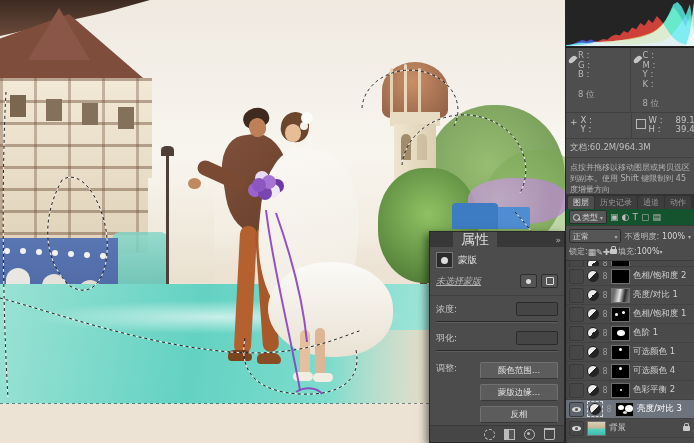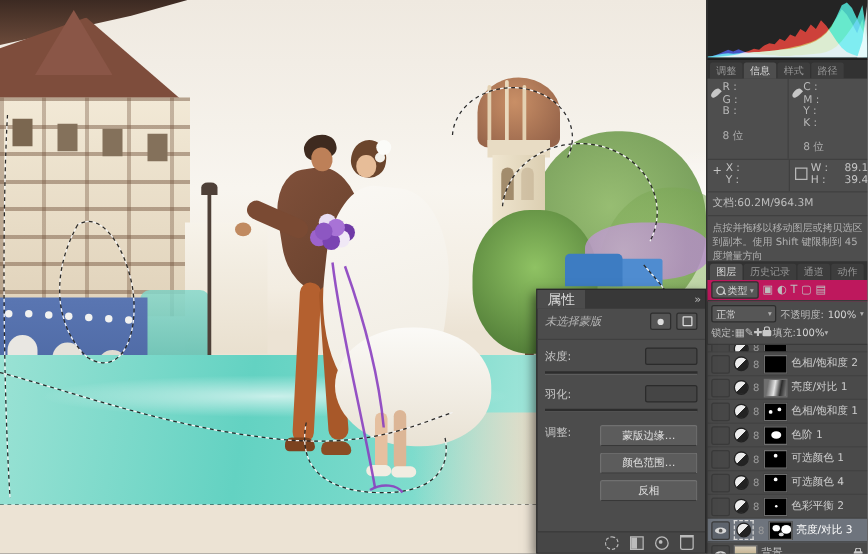--- a/index.html
+++ b/index.html
@@ -109,21 +109,21 @@
   .dropper{width:5px;height:9px;background:#c6c6c6;border-radius:50% 50% 50% 0;transform:rotate(-135deg);margin-top:4px;flex:none;}
   .coord-wrap{display:flex;border-bottom:1px solid #404040;}
   .coord-col{flex:1;padding:3px 4px;display:flex;gap:3px;line-height:9.5px;}
   .coord-col + .coord-col{border-left:1px solid #404040;}
   .cross{color:#c6c6c6;font-size:9px;margin-top:2px;}
   .wh-icon{width:8px;height:8px;border:1px solid #b8b8b8;margin-top:3px;flex:none;}
   .kv{display:flex;flex-direction:column;}
   .kv .pair{display:flex;justify-content:space-between;min-width:46px;gap:4px;}
   .doc-line{padding:3px 4px;border-bottom:1px solid #404040;color:#bdbdbd;}
   .hint{padding:4px 4px;font-size:8px;line-height:11px;color:#b2b2b2;}
-  .filter-row{height:16px;display:flex;align-items:center;gap:3px;padding:0 3px;background:#be185d;border-bottom:1px solid #3a3a3a;flex:none;}
+  .filter-row{height:16px;display:flex;align-items:center;gap:3px;padding:0 3px;background:#14532d;border-bottom:1px solid #3a3a3a;flex:none;}
   .kind-box{display:flex;align-items:center;gap:2px;background:#565656;border:1px solid #2d2d2d;border-radius:2px;height:12px;padding:0 3px;font-size:8px;color:#d0d0d0;}
   .mag{width:5px;height:5px;border:1px solid #cfcfcf;border-radius:50%;position:relative;}
   .mag::after{content:"";position:absolute;left:4px;top:4px;width:3px;height:1px;background:#cfcfcf;transform:rotate(45deg);}
   .f-ico{font-size:9px;color:#bdbdbd;line-height:12px;}
   .blend-row{display:flex;align-items:center;gap:3px;padding:3px 3px 1px;font-size:8px;flex:none;}
   .blend-sel{width:50px;height:12px;background:#565656;border:1px solid #2d2d2d;border-radius:2px;display:flex;align-items:center;justify-content:space-between;padding:0 3px;color:#d6d6d6;}
   .caret{font-size:6px;color:#b0b0b0;}
   .op-label{white-space:nowrap;color:#bdbdbd;}
   .op-val{color:#d6d6d6;}
   .lock-row{display:flex;align-items:center;gap:0;padding:2px 3px 3px;font-size:8px;border-bottom:1px solid #3a3a3a;flex:none;}
@@ -148,29 +148,29 @@
   .m-clouds::after{content:"";position:absolute;left:2px;top:2px;width:6px;height:5px;border-radius:50%;background:#fff;box-shadow:8px 1px 0 1px #fff,4px 5px 0 -1px #ddd;}
   .m-bgphoto{background:linear-gradient(180deg,#d9cfba 0%,#c9b897 42%,#56cfc0 58%,#3fbcac 100%);}
   .layer-name{flex:1;white-space:nowrap;overflow:hidden;}
   .mini-lock{width:7px;height:5px;background:#c9c9c9;border-radius:1px;position:relative;flex:none;margin-right:1px;}
   .mini-lock::before{content:"";position:absolute;left:1px;top:-3px;width:3px;height:3px;border:1px solid #c9c9c9;border-bottom:none;border-radius:2px 2px 0 0;}
   
   .props{position:absolute;left:429px;top:231px;width:136px;height:212px;background:#4c4c4c;
     border:1px solid #292929;box-shadow:-3px 3px 8px rgba(0,0,0,.5);box-sizing:border-box;
     display:flex;flex-direction:column;font-size:9px;color:#c8c8c8;}
   .props-titlebar{height:15px;background:#383838;display:flex;align-items:center;flex:none;}
-  .props-tab{background:#4c4c4c;height:100%;display:flex;align-items:center;padding:0 8px;font-size:11px;color:#dcdcdc;}
+  .props-tab{background:#4c4c4c;height:100%;display:flex;align-items:center;padding:0 8px;font-size:14px;color:#dcdcdc;margin-left:23px;}
   .props-titlebar .sp{flex:1;}
   .dbl-arrow{color:#b5b5b5;font-size:9px;margin-right:4px;letter-spacing:-1px;}
   .mask-row{display:flex;align-items:center;gap:5px;padding:5px 6px 3px;}
   .mask-badge{width:15px;height:14px;background:#2b2b2b;border:1px solid #777;display:flex;align-items:center;justify-content:center;flex:none;}
   .mask-badge::after{content:"";width:7px;height:7px;border-radius:50%;background:#dcdcdc;}
   .mask-label{font-size:9.5px;color:#e0e0e0;}
   .status-row{display:flex;align-items:center;gap:4px;padding:3px 6px 7px;border-bottom:1px solid #404040;}
-  .status-text{flex:1;color:#b4b4b4;font-style:italic;}
+  .status-text{flex:1;color:#b4b4b4;font-style:italic;text-decoration:underline;}
   .sq-btn{width:15px;height:12px;background:#555;border:1px solid #2e2e2e;border-radius:2px;display:flex;align-items:center;justify-content:center;flex:none;}
   .sq-btn .dot{width:5px;height:5px;border-radius:50%;background:#ddd;}
   .sq-btn .pen{width:6px;height:6px;border:1px solid #ddd;border-radius:1px;}
   .slider-row{display:flex;align-items:center;justify-content:space-between;padding:6px 6px 0;gap:19px;}
   .val-box{width:40px;height:12px;background:#454545;border:1px solid #2b2b2b;border-radius:2px;}
   .track{height:2px;background:#2d2d2d;border-bottom:1px solid #5d5d5d;margin:5px 6px 2px;}
   .adjust-area{display:flex;padding:8px 6px 2px;gap:4px;}
   .adjust-label{flex:1;color:#c2c2c2;}
   .btn-col{display:flex;flex-direction:column;gap:5px;}
   .pbtn{width:76px;height:15px;background:#5c5c5c;border:1px solid #707070;border-bottom-color:#383838;border-radius:2px;
@@ -275,26 +275,20 @@
   <div class="hist">
     <svg id="hist-svg" width="128" height="46">
         <polygon points="0,46 0.0,45.6 4.1,44.7 8.3,43.4 12.4,41.6 16.5,39.8 20.6,41.2 24.8,39.4 28.9,41.2 33.0,42.5 37.2,42.9 41.3,43.4 45.4,43.8 49.5,44.2 53.7,44.2 57.8,44.7 61.9,44.7 66.1,44.7 70.2,44.2 74.3,44.2 78.5,43.8 82.6,43.4 86.7,42.9 90.8,42.5 95.0,41.6 99.1,39.8 103.2,37.2 107.4,32.8 111.5,27.5 115.6,21.8 119.7,15.2 123.9,24.0 128.0,35.0 128,46" fill="#2f3fd8" opacity="0.85" style="mix-blend-mode: screen;"></polygon>
         <polygon points="0,46 0.0,46.0 4.1,46.0 8.3,45.6 12.4,45.1 16.5,44.7 20.6,44.2 24.8,43.4 28.9,42.0 33.0,40.7 37.2,39.0 41.3,39.8 45.4,36.3 49.5,34.6 53.7,35.4 57.8,31.0 61.9,32.8 66.1,27.5 70.2,29.3 74.3,23.1 78.5,25.8 82.6,19.6 86.7,23.1 90.8,16.1 95.0,20.5 99.1,26.6 103.2,32.8 107.4,38.1 111.5,41.6 115.6,43.4 119.7,44.7 123.9,45.6 128.0,46.0 128,46" fill="#e8281e" opacity="0.85" style="mix-blend-mode: screen;"></polygon>
         <polygon points="0,46 0.0,46.0 4.1,45.6 8.3,45.1 12.4,44.7 16.5,44.2 20.6,43.8 24.8,43.4 28.9,42.9 33.0,42.5 37.2,42.0 41.3,41.6 45.4,41.2 49.5,40.7 53.7,40.3 57.8,39.8 61.9,39.0 66.1,38.1 70.2,37.2 74.3,36.3 78.5,35.0 82.6,33.7 86.7,31.9 90.8,29.3 95.0,25.8 99.1,20.5 103.2,14.3 107.4,7.3 111.5,11.7 115.6,18.7 119.7,26.6 123.9,15.2 128.0,37.2 128,46" fill="#2fae3a" opacity="0.85" style="mix-blend-mode: screen;"></polygon>
         <polygon points="0,46 0.0,45.1 4.1,44.7 8.3,43.8 12.4,42.9 16.5,42.5 20.6,42.9 24.8,42.5 28.9,42.0 33.0,42.0 37.2,41.6 41.3,41.6 45.4,41.2 49.5,40.7 53.7,40.3 57.8,39.8 61.9,39.4 66.1,39.0 70.2,38.1 74.3,37.2 78.5,35.9 82.6,34.6 86.7,32.8 90.8,30.2 95.0,26.6 99.1,21.4 103.2,13.4 107.4,4.2 111.5,2.0 115.6,6.4 119.7,15.2 123.9,4.2 128.0,30.6 128,46" fill="#35e3d5" opacity="0.85" style="mix-blend-mode: screen;"></polygon>
         <polygon points="0,46 0.0,46.0 4.1,46.0 8.3,46.0 12.4,46.0 16.5,46.0 20.6,46.0 24.8,46.0 28.9,46.0 33.0,46.0 37.2,46.0 41.3,46.0 45.4,46.0 49.5,46.0 53.7,46.0 57.8,46.0 61.9,46.0 66.1,46.0 70.2,46.0 74.3,46.0 78.5,46.0 82.6,46.0 86.7,46.0 90.8,46.0 95.0,46.0 99.1,46.0 103.2,46.0 107.4,46.0 111.5,46.0 115.6,46.0 119.7,46.0 123.9,32.8 128.0,2.0 128,46" fill="#f0f0f0" opacity="0.85" style="mix-blend-mode: screen;"></polygon>
       </svg>
   </div>
 
-  <div class="tabbar" id="info-tabs">
-      <span class="tab">调整</span>
-      <span class="tab active">信息</span>
-      <span class="tab">样式</span>
-      <span class="tab">路径</span>
-    </div>
 
   <div class="info-body">
     <div class="chan-wrap">
       <div class="chan-col">
         <span class="dropper"></span>
         <span class="chan-labels" id="rgb-labels">
             <span>R :</span>
             <span>G :</span>
             <span>B :</span>
             <span class="bit">8 位</span>
@@ -462,20 +456,24 @@
       </div>
     </div>
 </div>
 
 <div class="props">
   <div class="props-titlebar">
     <span class="props-tab">属性</span>
     <span class="sp"></span>
     <span class="dbl-arrow">»</span>
   </div>
+  <div class="mask-row">
+    <span class="mask-badge"></span>
+    <span class="mask-label">蒙版</span>
+  </div>
   <div class="status-row">
     <span class="status-text">未选择蒙版</span>
     <span class="sq-btn">
         <span class="dot"></span>
       </span>
     <span class="sq-btn">
         <span class="pen"></span>
       </span>
   </div>
   <div class="slider-row">
@@ -484,22 +482,22 @@
   </div>
   <div class="track"></div>
   <div class="slider-row">
     <span>羽化:</span>
     <span class="val-box"></span>
   </div>
   <div class="track"></div>
   <div class="adjust-area">
     <span class="adjust-label">调整:</span>
     <span class="btn-col">
+      <span class="pbtn">颜色范围…</span>
       <span class="pbtn">蒙版边缘…</span>
-      <span class="pbtn">颜色范围…</span>
       <span class="pbtn">反相</span>
     </span>
   </div>
   <div class="props-footer">
     <span class="ft ft-circle"></span>
     <span class="ft ft-apply"></span>
     <span class="ft ft-eye"></span>
     <span class="ft ft-trash"></span>
   </div>
 </div>

